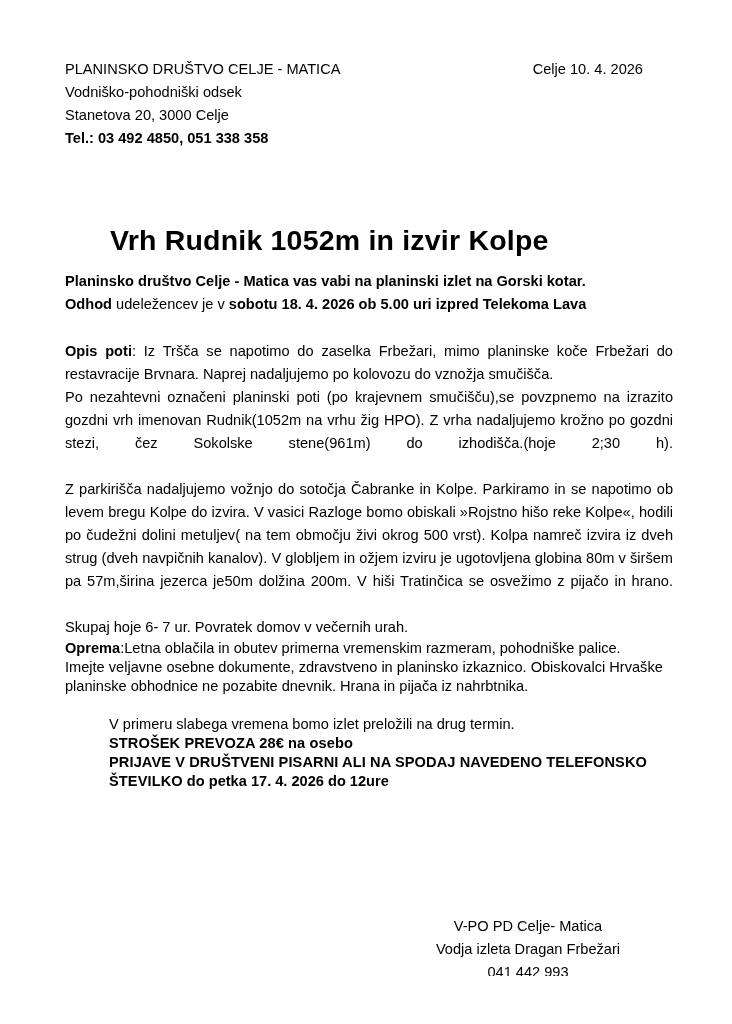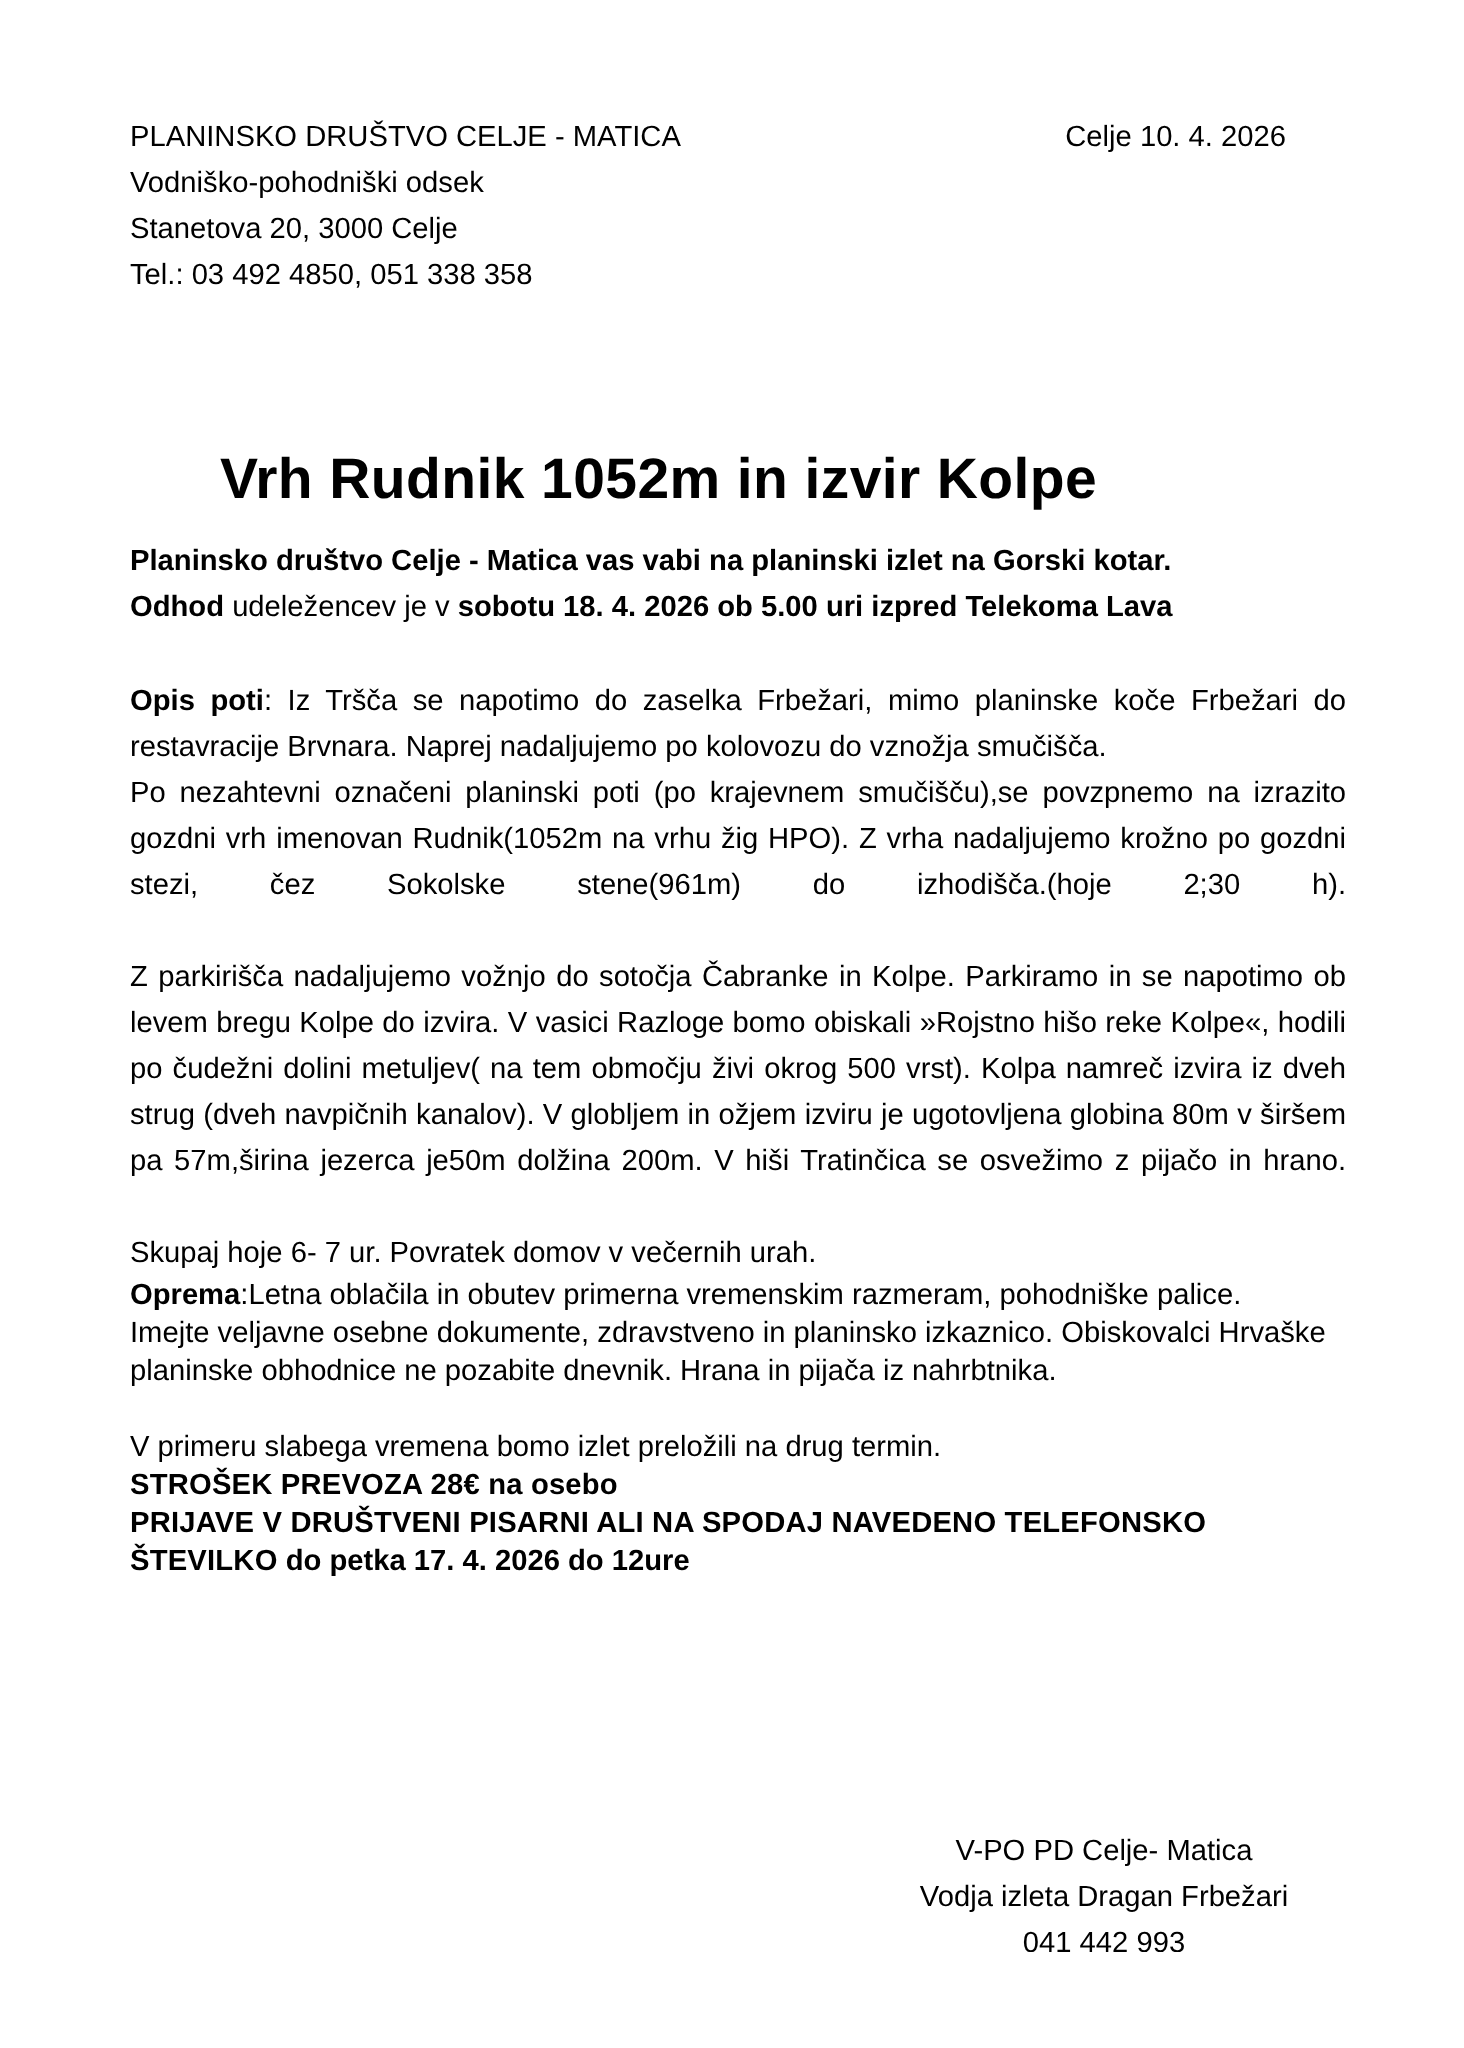--- a/index.html
+++ b/index.html
@@ -41,21 +41,21 @@
   }
   .lh-line {
     font-size: 14.6px;
     line-height: 23px;
     white-space: nowrap;
   }
   .lh-date {
     padding-right: 30px;
   }
   .lh-bold {
-    font-weight: normal;
+    font-weight: bold;
   }
 
   
   .doc-title {
     position: absolute;
     left: 110px;
     top: 196px;
     font-size: 28.5px;
     font-weight: bold;
     letter-spacing: 0.2px;
@@ -99,31 +99,32 @@
     line-height: 19px;
     text-align: left;
   }
   .tight .b { font-weight: bold; }
 
   .gap-tight { height: 19px; }
 
   .notice {
     font-size: 14.6px;
     line-height: 19px;
+    margin-left: 44px;
   }
   .notice .b { font-weight: bold; }
   .notice .caps {
     font-weight: bold;
     letter-spacing: 0.1px;
   }
 
   
   .signature {
     position: absolute;
-    left: 412px;
+    left: 388px;
     top: 915px;
     width: 280px;
     text-align: center;
     font-size: 14.6px;
     line-height: 23px;
   }
 </style>
 </head>
 <body>
 

